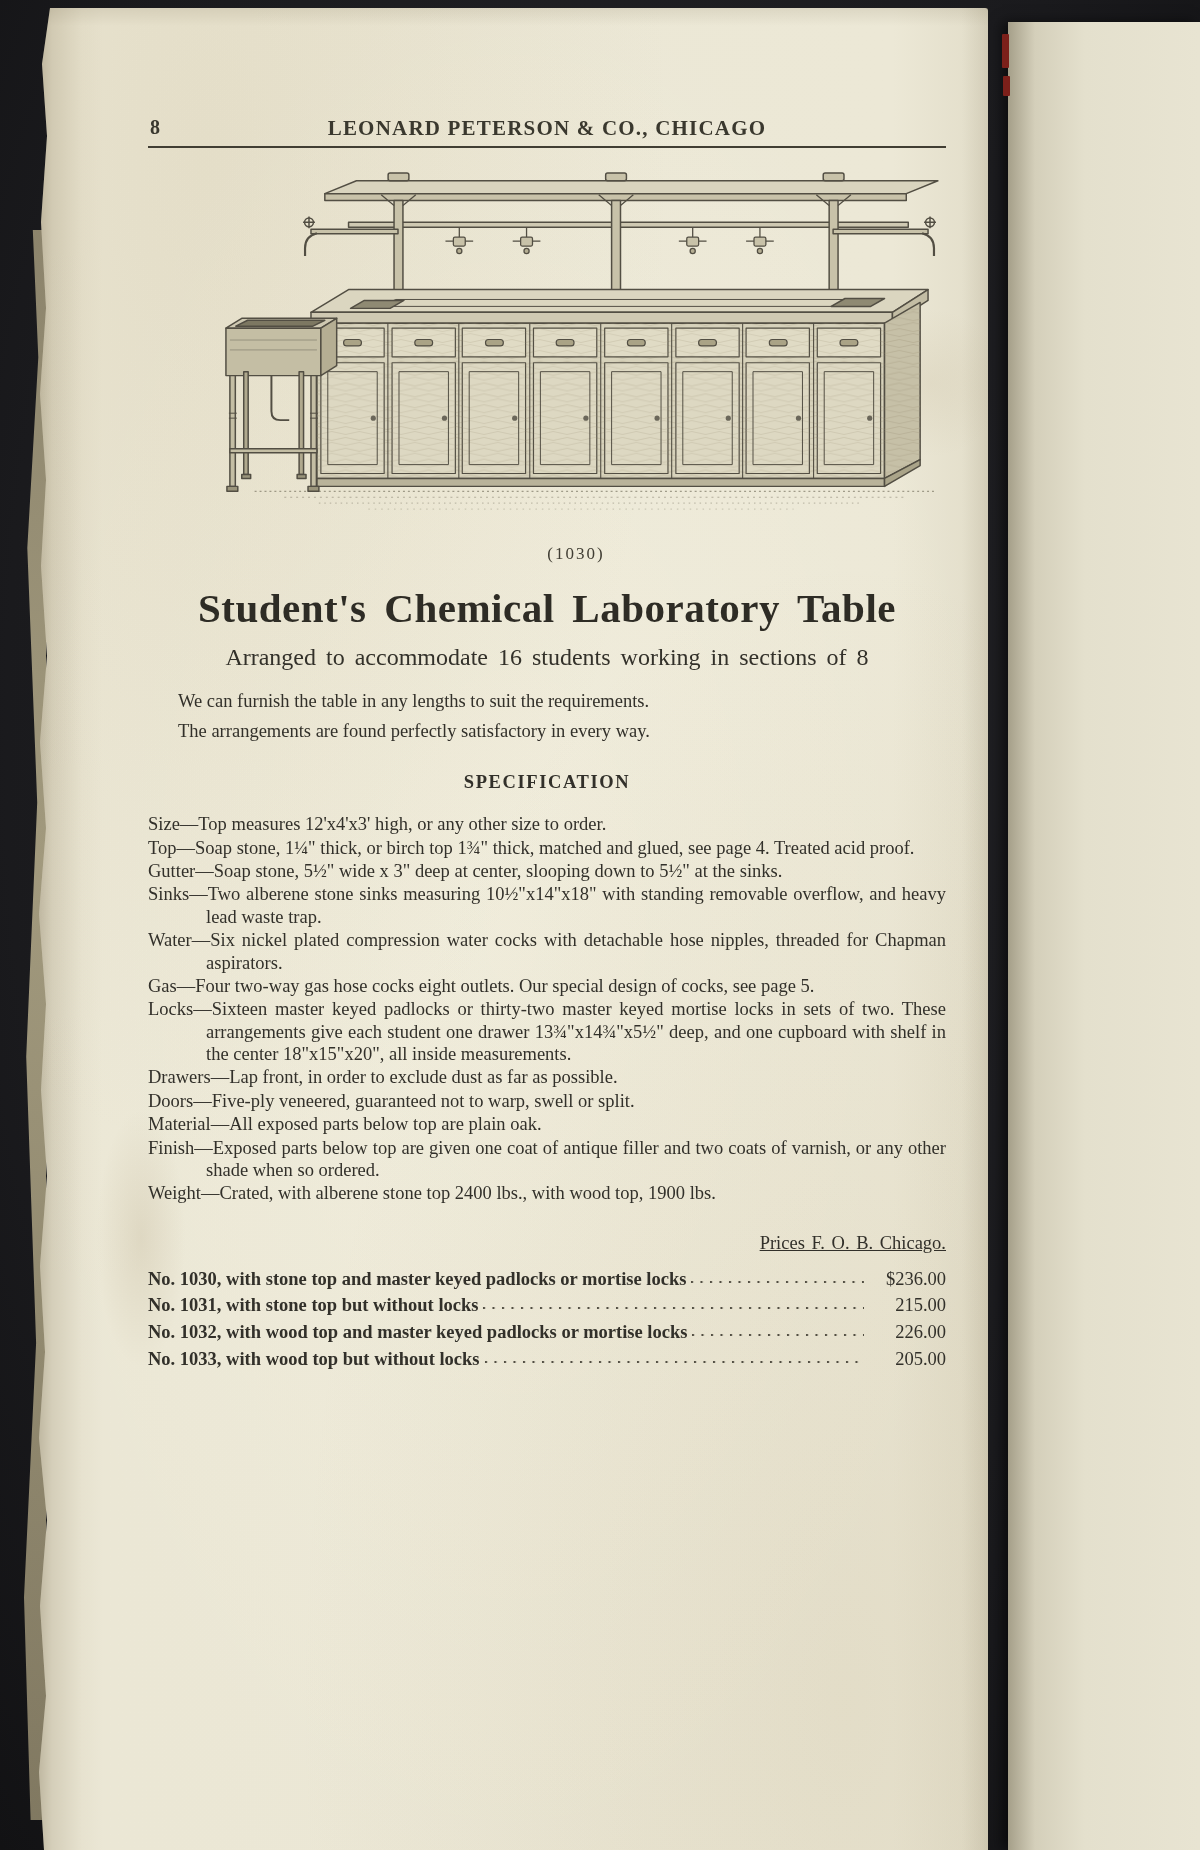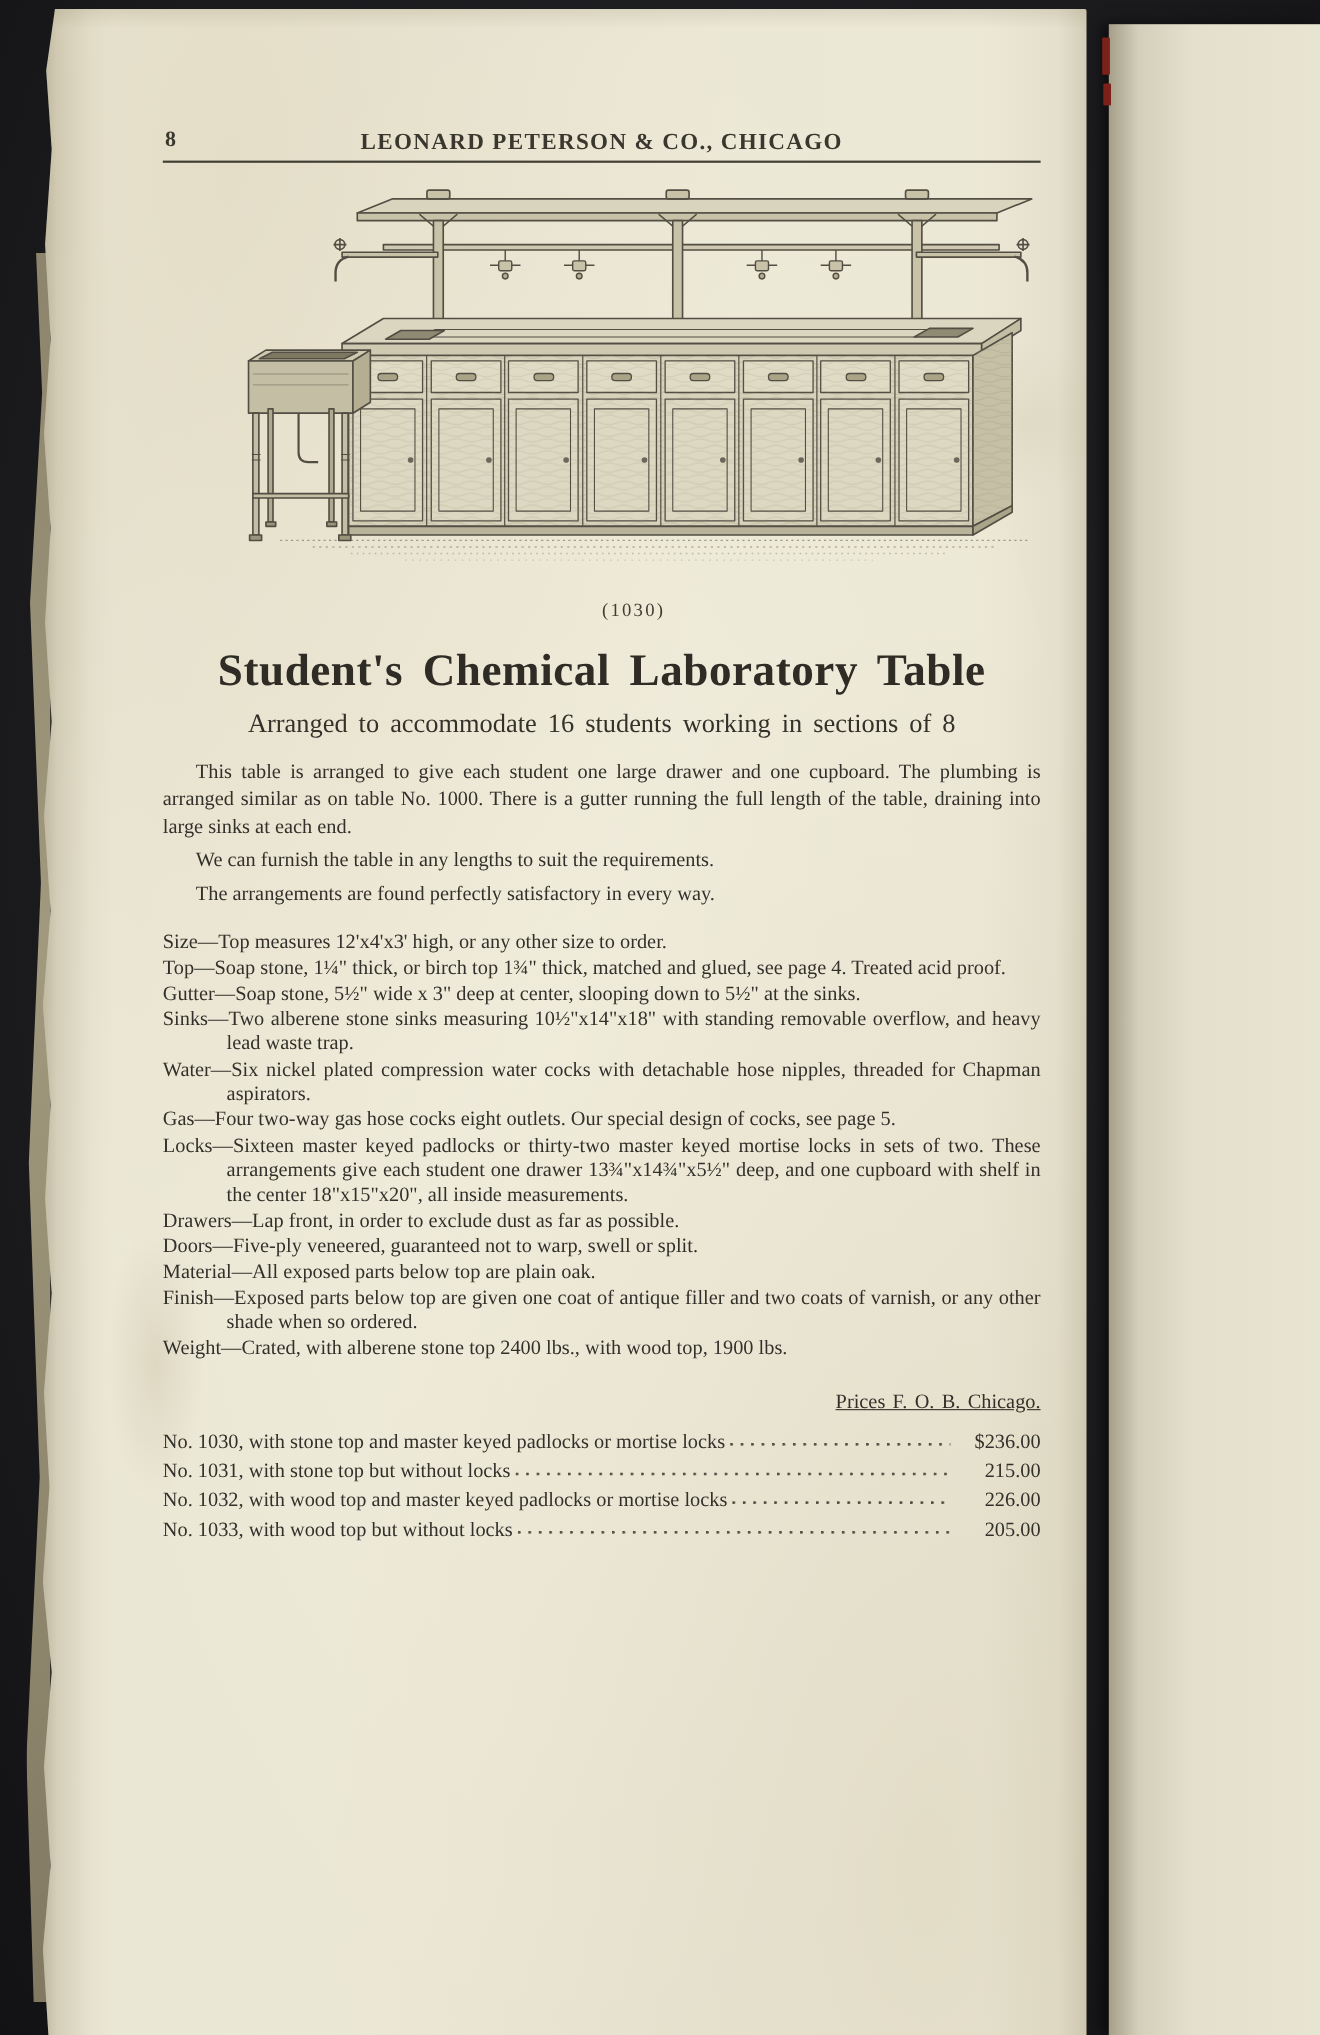--- a/index.html
+++ b/index.html
@@ -50,21 +50,21 @@
   
   .paragraphs{margin-top:18px;font-size:18.5px;line-height:1.36;text-align:justify;color:#32302a;}
   .paragraphs p{margin:0 0 5px 0;text-indent:30px;}
 
   .spec-heading{margin:28px 0 14px 0;text-align:center;font-size:18.5px;font-weight:bold;letter-spacing:1.6px;color:#32302a;}
   .spec-list{font-size:18.5px;line-height:1.21;color:#32302a;margin-top:20px;}
   .spec-row{padding-left:58px;text-indent:-58px;margin-bottom:1px;text-align:justify;}
 
   .prices-heading{margin:28px 0 12px 0;text-align:right;font-size:18.5px;color:#32302a;word-spacing:2px;text-decoration:underline;}
   .price-row{display:flex;align-items:baseline;font-size:18.5px;line-height:1.44;color:#32302a;}
-  .price-item{white-space:nowrap;}
+  .price-item{white-space:nowrap;font-weight:bold;}
   .price-leader{flex:1;height:16px;margin:0 4px;
     background-image:radial-gradient(circle at 2px 2px, rgba(56,52,42,.85) 1.15px, transparent 1.5px);
     background-size:9.5px 4px;background-repeat:repeat-x;background-position:0 11px;}
   .price-value{width:78px;text-align:right;white-space:nowrap;}
 
   
   .next-page{position:absolute;right:0;top:22px;width:192px;height:1828px;
     background:linear-gradient(90deg,#a59f89,#d4cfba 14%,#e4e0cd 40%,#e8e4d2);
     box-shadow:-6px 0 12px rgba(0,0,0,.55);}
   .red-mark{position:absolute;width:7px;background:#7c201a;border-radius:1px;}
@@ -241,25 +241,25 @@
             <path d="M72 214 V250 q0 9 9 9 h9" stroke-width="2"></path>
           </g>
         </svg>
         <div class="figure-caption">(1030)</div>
       </div>
 
       <h1 class="doc-title" style="margin-bottom:0;">Student's Chemical Laboratory Table</h1>
       <div class="doc-subtitle">Arranged to accommodate 16 students working in sections of 8</div>
 
       <div class="paragraphs">
-        <p>This table is arranged to give each student one large drawer and one cupboard. The plumbing is arranged similar as on table No. 1000. There is a gutter running the full length of the table, draining into large sinks at each end.</p>
         <p>We can furnish the table in any lengths to suit the requirements.</p>
         <p>The arrangements are found perfectly satisfactory in every way.</p>
       </div>
 
+      <div class="spec-heading">SPECIFICATION</div>
 
       <div class="spec-list">
         <div class="spec-row"><span>Size</span><span>—</span><span>Top measures 12'x4'x3' high, or any other size to order.</span></div>
         <div class="spec-row"><span>Top</span><span>—</span><span>Soap stone, 1¼" thick, or birch top 1¾" thick, matched and glued, see page 4. Treated acid proof.</span></div>
         <div class="spec-row"><span>Gutter</span><span>—</span><span>Soap stone, 5½" wide x 3" deep at center, slooping down to 5½" at the sinks.</span></div>
         <div class="spec-row"><span>Sinks</span><span>—</span><span>Two alberene stone sinks measuring 10½"x14"x18" with standing removable overflow, and heavy lead waste trap.</span></div>
         <div class="spec-row"><span>Water</span><span>—</span><span>Six nickel plated compression water cocks with detachable hose nipples, threaded for Chapman aspirators.</span></div>
         <div class="spec-row"><span>Gas</span><span>—</span><span>Four two-way gas hose cocks eight outlets. Our special design of cocks, see page 5.</span></div>
         <div class="spec-row"><span>Locks</span><span>—</span><span>Sixteen master keyed padlocks or thirty-two master keyed mortise locks in sets of two. These arrangements give each student one drawer 13¾"x14¾"x5½" deep, and one cupboard with shelf in the center 18"x15"x20", all inside measurements.</span></div>
         <div class="spec-row"><span>Drawers</span><span>—</span><span>Lap front, in order to exclude dust as far as possible.</span></div>

